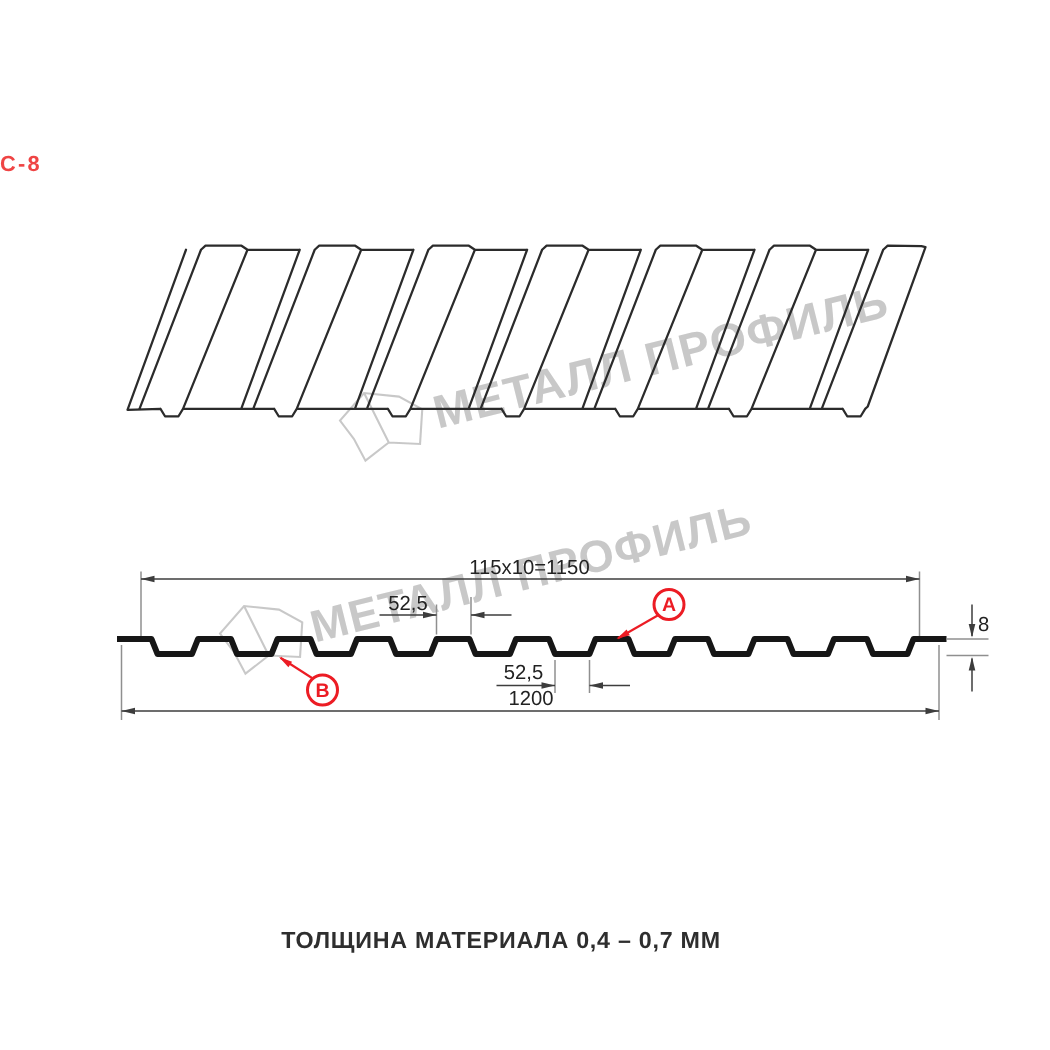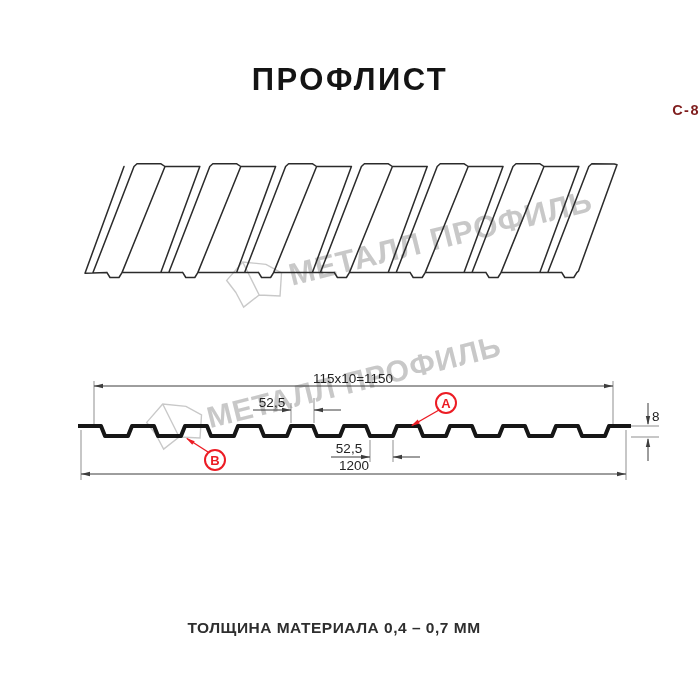--- a/index.html
+++ b/index.html
@@ -1,34 +1,33 @@
 <!DOCTYPE html>
 <html><head>
 <meta charset="utf-8">
 <style>
   html,body{margin:0;padding:0;background:#ffffff;}
   .page{position:relative;width:700px;height:700px;background:#ffffff;overflow:hidden;
         font-family:"Liberation Sans",sans-serif;}
   .title{position:absolute;top:62px;left:0;width:700px;text-align:center;
          font-size:31px;font-weight:700;letter-spacing:2.5px;color:#141414;}
-  .subtitle{position:absolute;top:102px;left:0;width:700px;text-align:right;
-            font-size:14.5px;font-weight:700;letter-spacing:1.5px;color:#7f1d1d;}
+  .subtitle{position:absolute;top:102px;left:0;width:700px;text-align:left;
+            font-size:14.5px;font-weight:700;letter-spacing:1.5px;color:#ef4444;}
   .footer-note{position:absolute;top:619px;left:0;width:668px;text-align:center;
                font-size:15.5px;font-weight:700;letter-spacing:.5px;color:#2e2e2e;}
   svg{position:absolute;top:0;left:0;}
   .dim{font-family:"Liberation Sans",sans-serif;font-size:13.5px;fill:#222222;}
   .callout-letter{font-family:"Liberation Sans",sans-serif;font-size:13px;font-weight:700;}
   .wm-text{font-family:"Liberation Sans",sans-serif;font-weight:700;letter-spacing:1px;}
 </style>
 </head>
 <body>
 
 <div class="page">
 
-  <div class="title">ПРОФЛИСТ</div>
   <div class="subtitle">С-8</div>
 
   <svg id="diagram" width="700" height="700" viewBox="0 0 700 700">
 
     <g transform="translate(232,310) rotate(-14)" opacity="0.95">
       <path d="M8,-16 L2,-30 L22,-44 L44,-36 L57,-24 L50,-2 L30,-8 L12,0 Z M30,-8 L22,-44" fill="none" stroke-width="1.4" stroke="#c6c6c6"></path>
       <text class="wm-text" x="64" y="-9" font-size="31" fill="#c6c6c6">МЕТАЛЛ ПРОФИЛЬ</text>
     </g>
 
     <g transform="translate(152,452) rotate(-14)" opacity="0.95">

